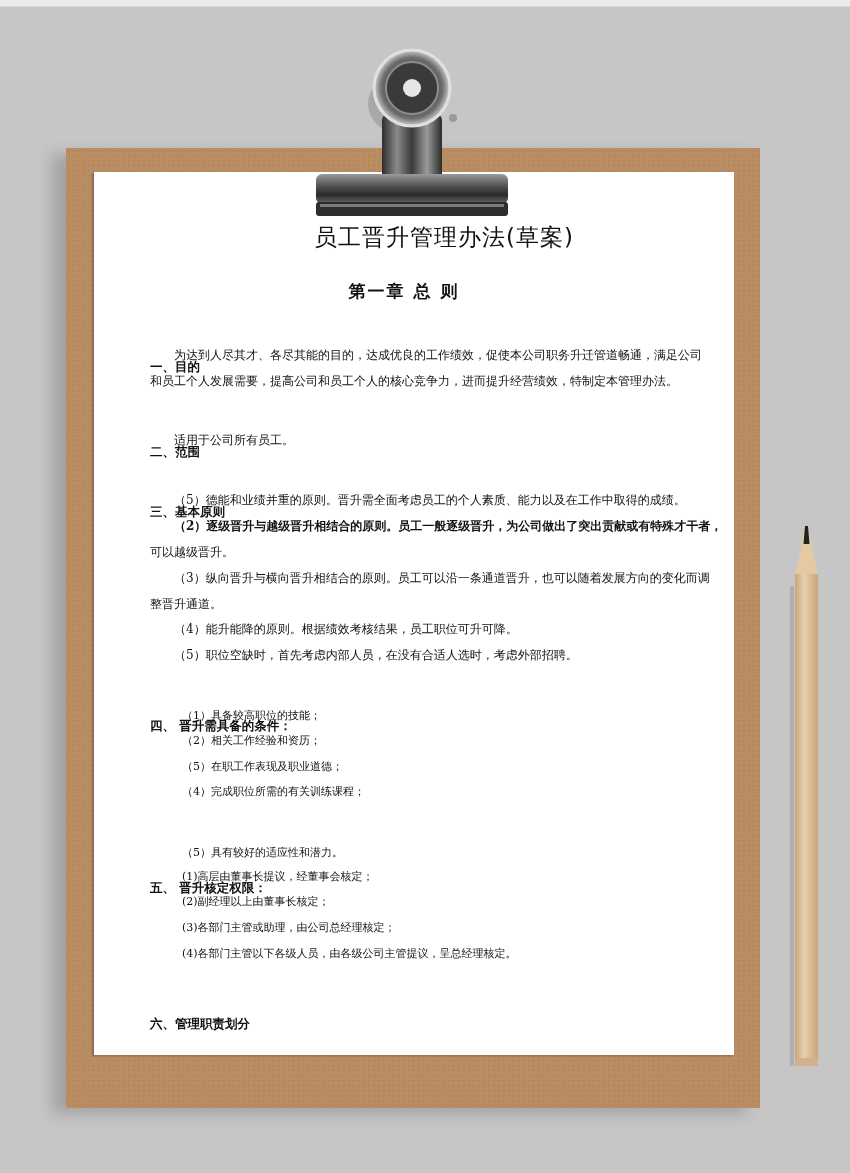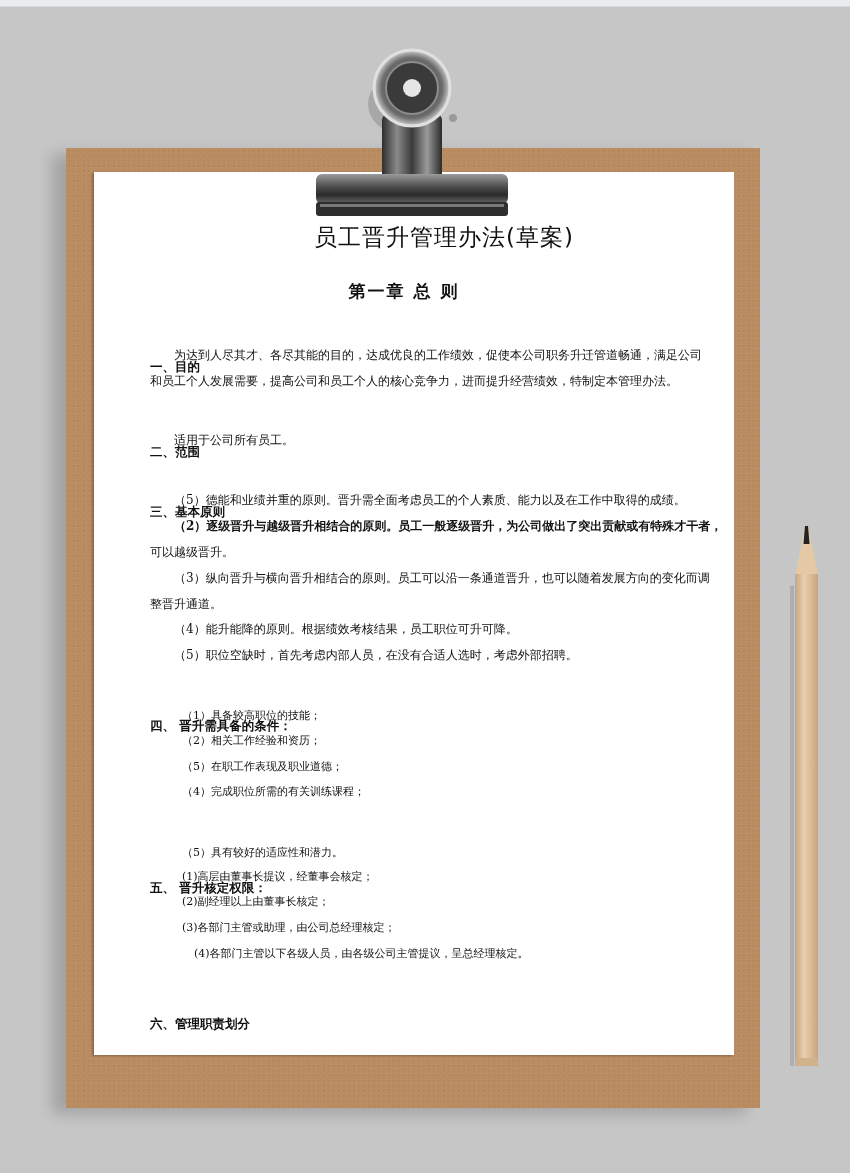--- a/index.html
+++ b/index.html
@@ -118,16 +118,16 @@
   <div class="li" style="top:536px;">（1）具备较高职位的技能；</div>
   <div class="li" style="top:561px;">（2）相关工作经验和资历；</div>
   <div class="li" style="top:587px;">（5）在职工作表现及职业道德；</div>
   <div class="li" style="top:612px;">（4）完成职位所需的有关训练课程；</div>
   <div class="li" style="top:637px;margin-top:36px;">（5）具有较好的适应性和潜力。</div>
 
   <div class="h" style="top:667px;">五、  晋升核定权限：</div>
   <div class="li" style="top:697px;">(1)高层由董事长提议，经董事会核定；</div>
   <div class="li" style="top:722px;">(2)副经理以上由董事长核定；</div>
   <div class="li" style="top:748px;">(3)各部门主管或助理，由公司总经理核定；</div>
-  <div class="li" style="top:774px;margin-left:12px;">(4)各部门主管以下各级人员，由各级公司主管提议，呈总经理核定。</div>
+  <div class="li" style="top:774px;">(4)各部门主管以下各级人员，由各级公司主管提议，呈总经理核定。</div>
 
   <div class="h" style="top:803px;">六、管理职责划分</div>
 </div>
 
 </body></html>

